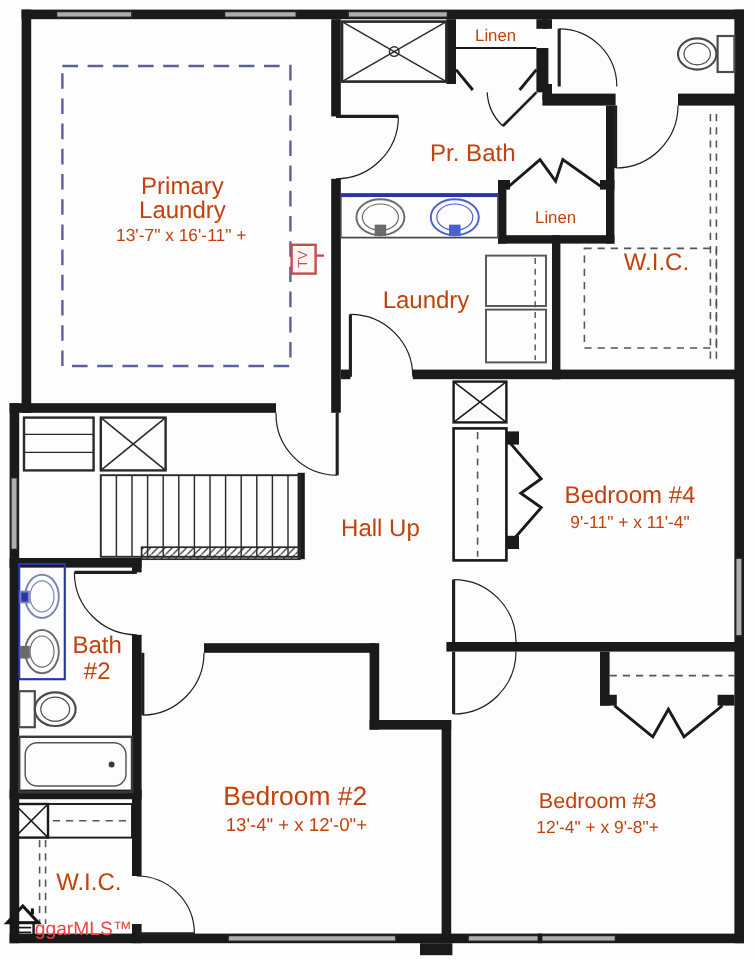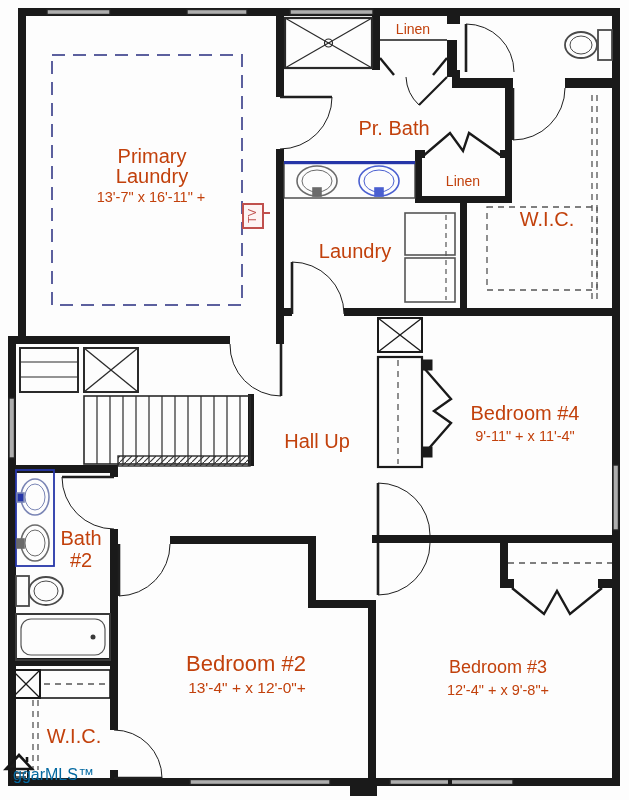--- a/index.html
+++ b/index.html
@@ -4,21 +4,21 @@
 <style>
   html,body{margin:0;padding:0;background:#ffffff;}
   #canvas{position:relative;width:629px;height:800px;background:#fdfdfd;overflow:hidden;
           font-family:"Liberation Sans",sans-serif;}
   svg{position:absolute;left:0;top:0;}
   .lbl{position:absolute;transform:translate(-50%,-50%);color:#c2410c;white-space:nowrap;
        font-family:"Liberation Sans",sans-serif;line-height:1;}
   .room{font-size:20px;}
   .dims{font-size:14.5px;}
   .small{font-size:14px;}
-  .logo-text{position:absolute;left:13px;top:766px;font-size:16px;color:#0369a1;
+  .logo-text{position:absolute;left:29px;top:766px;font-size:16px;color:#ef4444;
              font-family:"Liberation Sans",sans-serif;}
 </style>
 </head>
 <body>
 
 <div id="canvas">
 
 <svg width="629" height="800" viewBox="0 0 629 800">
   <defs>
     <pattern id="hatch" width="6" height="6" patternUnits="userSpaceOnUse">

